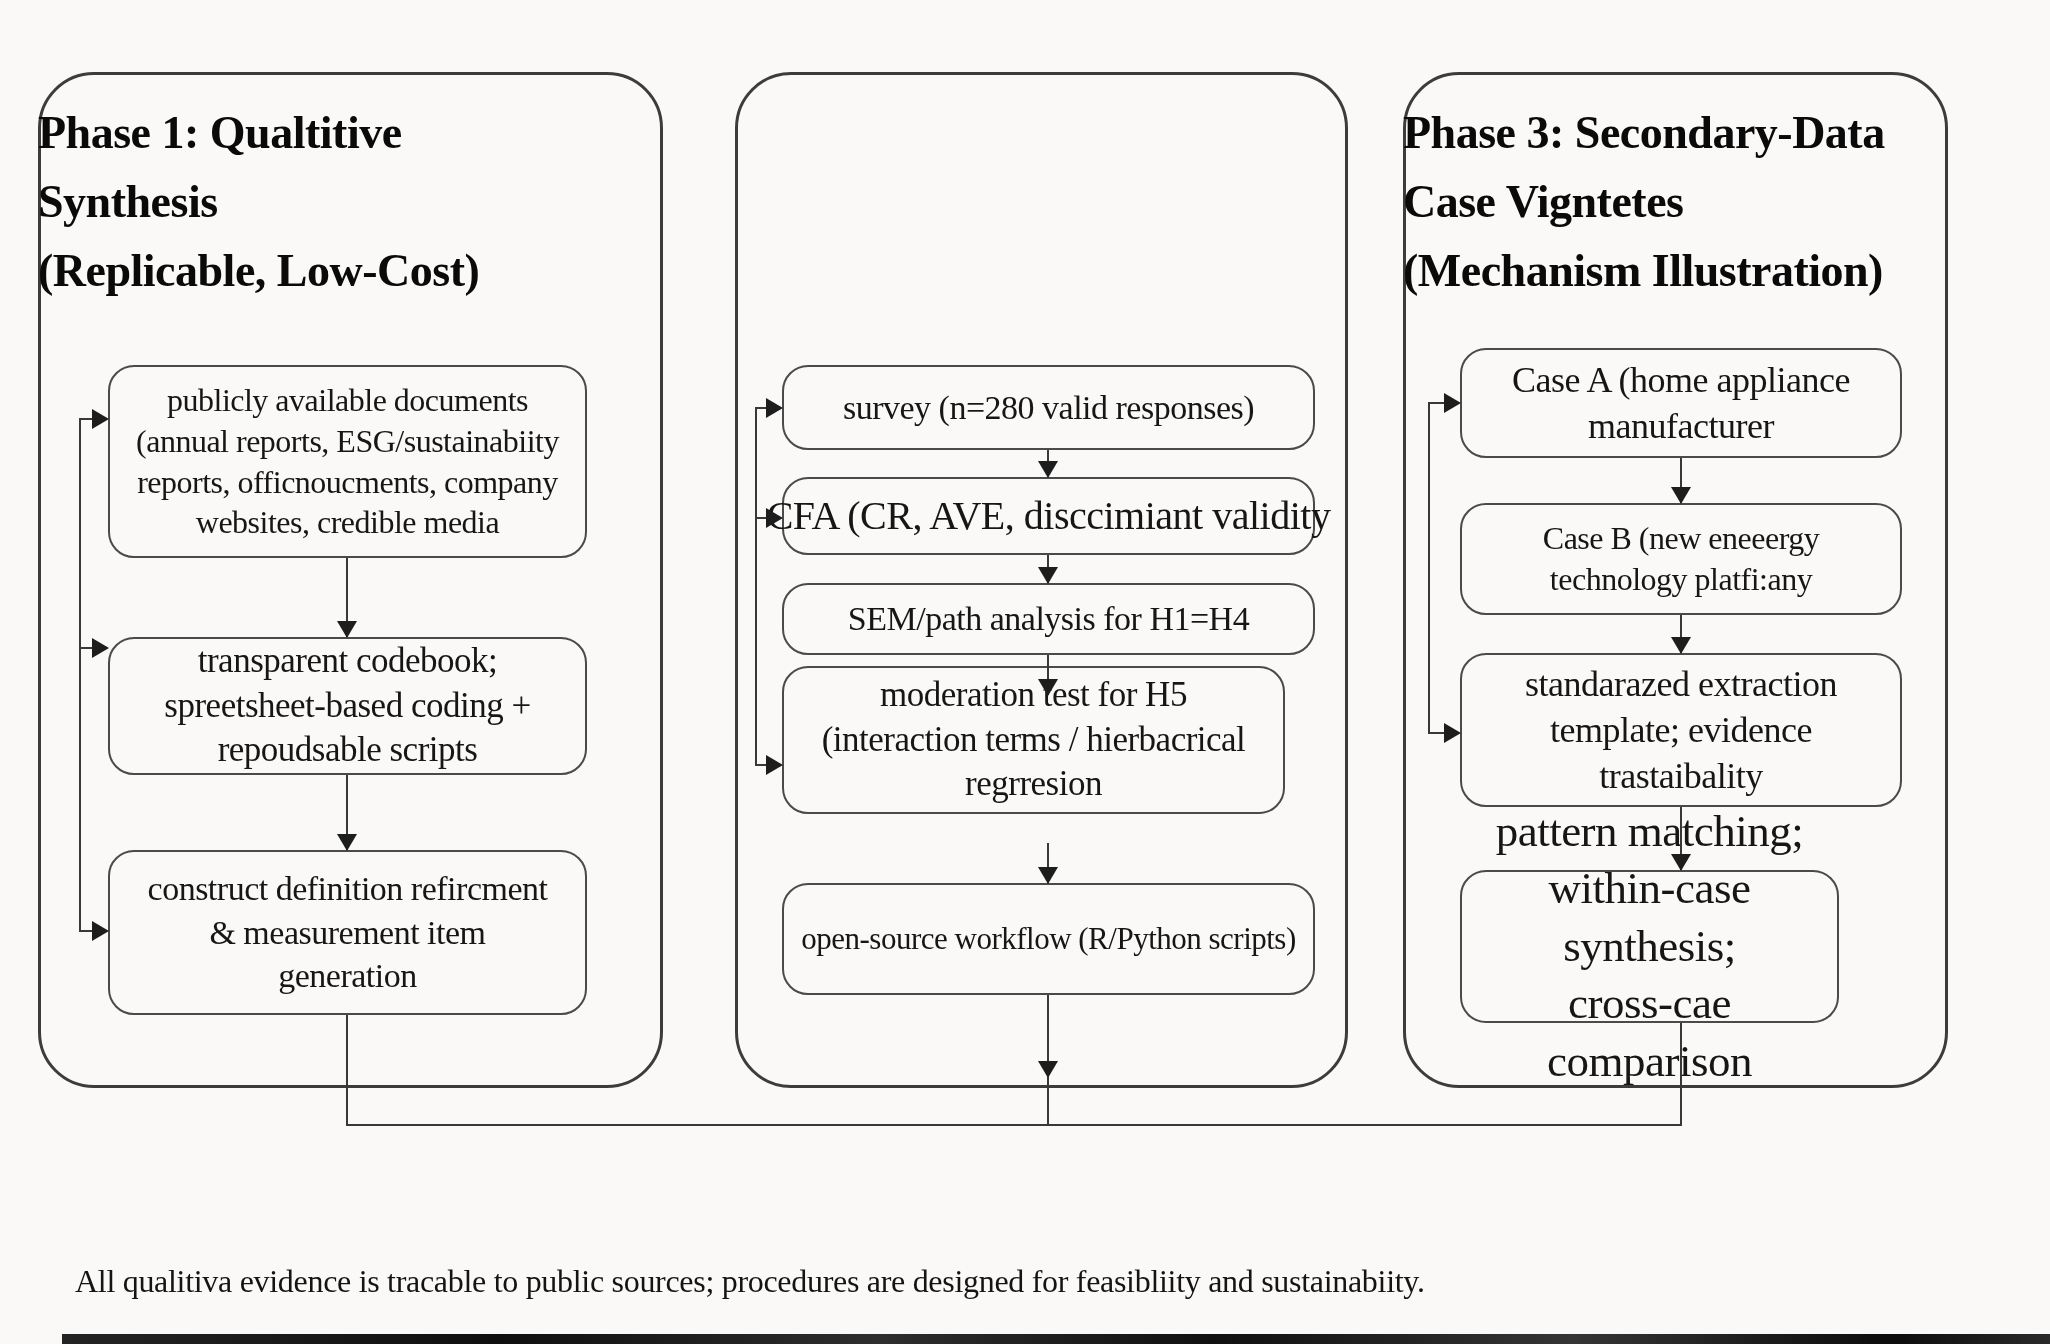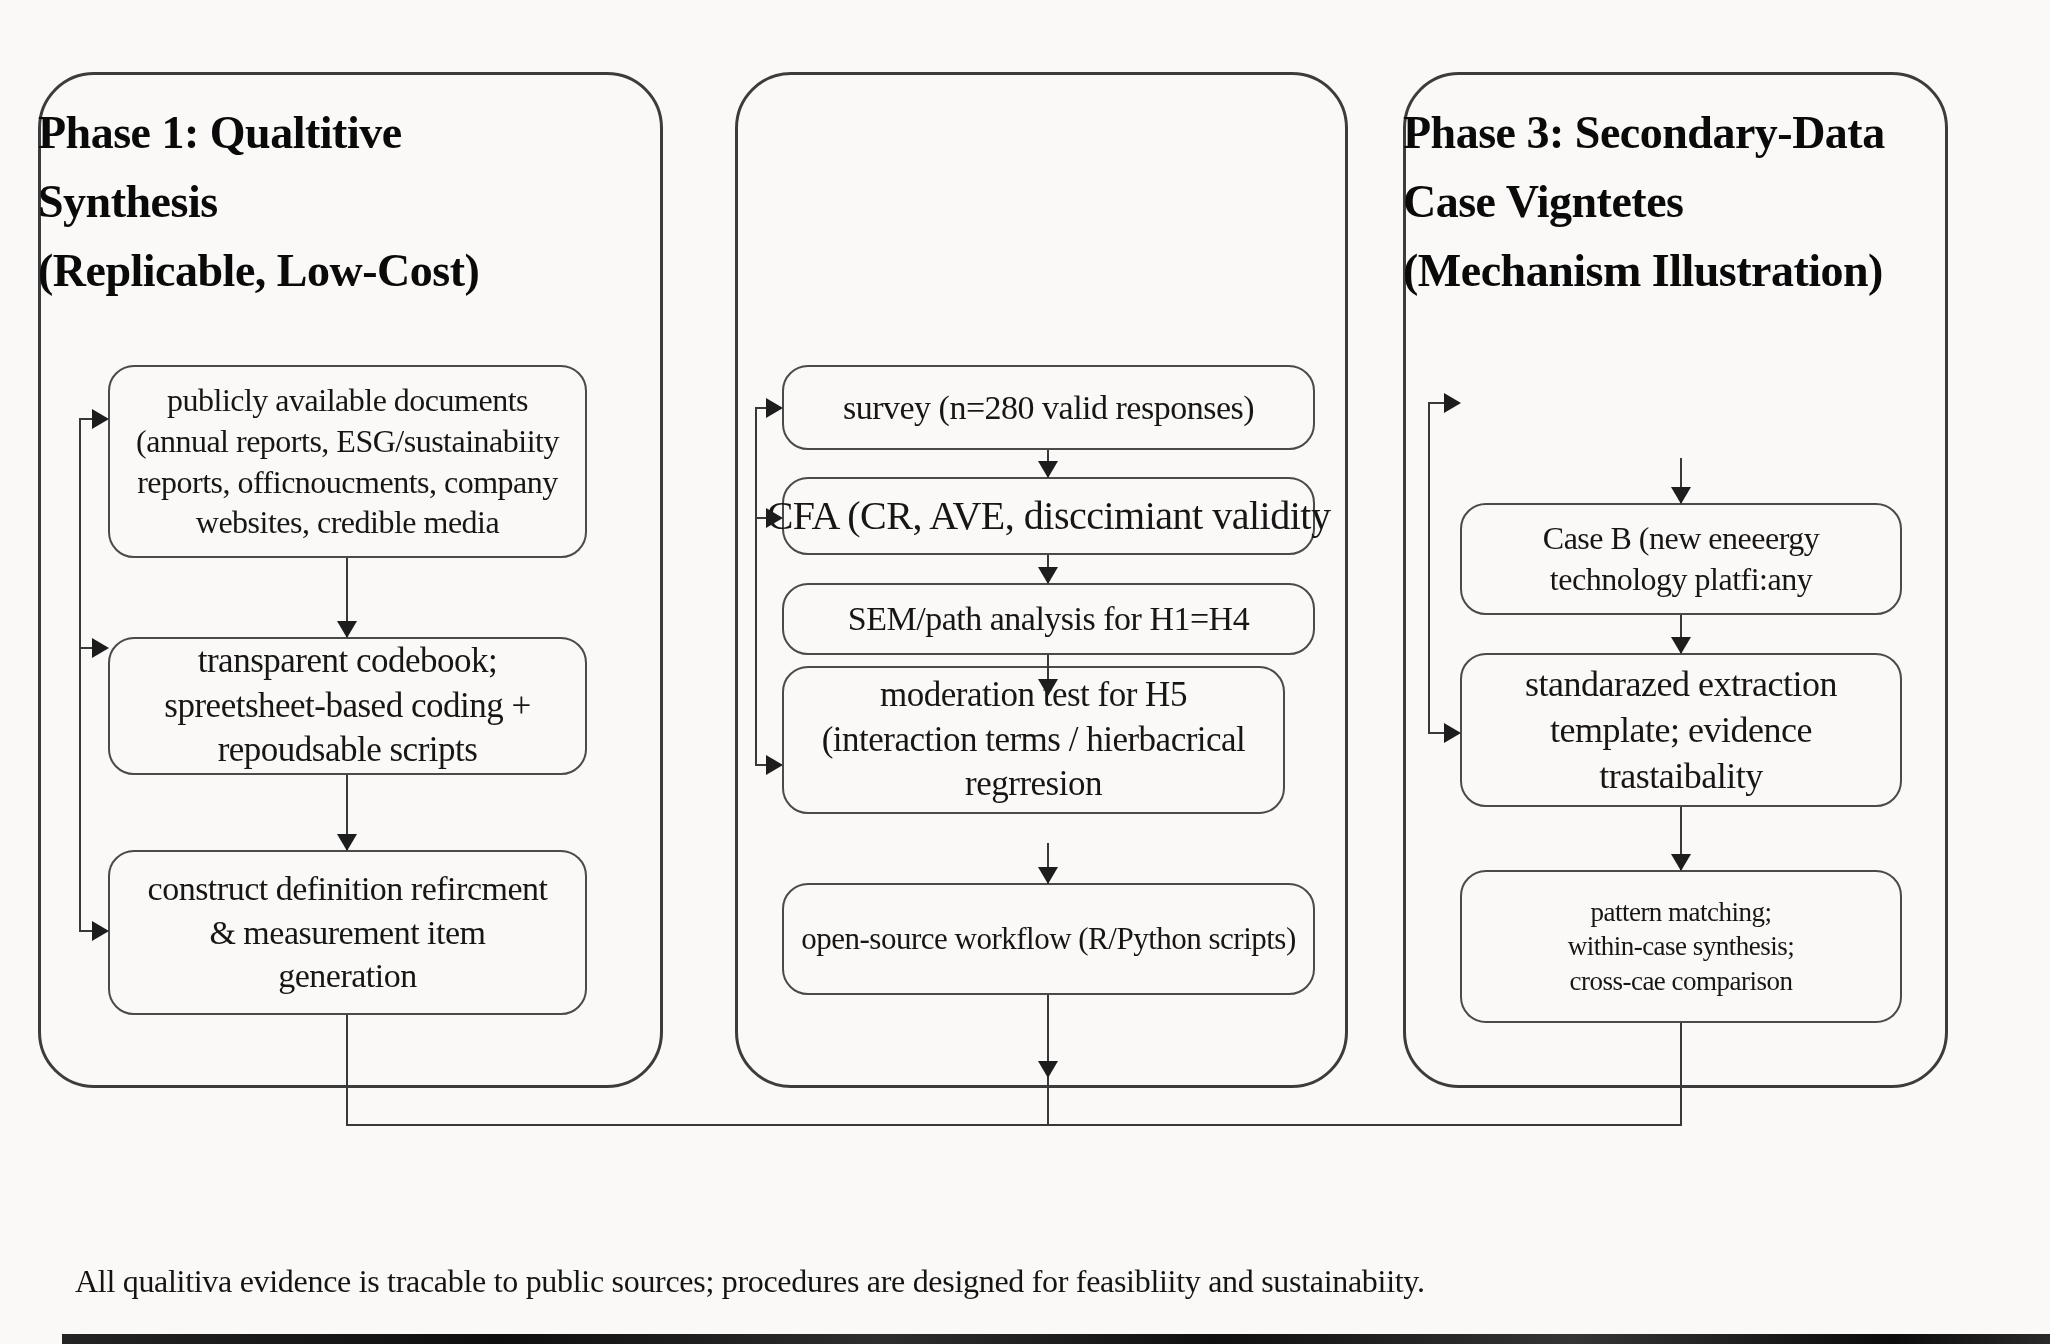--- a/index.html
+++ b/index.html
@@ -129,26 +129,28 @@
 generation</div>
 
   <div class="node" style="left:782px;top:365px;width:533px;height:85px;font-size:34px;white-space:nowrap">survey (n=280 valid responses)</div>
   <div class="node" style="left:782px;top:477px;width:533px;height:78px;font-size:40px;white-space:nowrap">CFA (CR, AVE, disccimiant validity</div>
   <div class="node" style="left:782px;top:583px;width:533px;height:72px;font-size:34px;white-space:nowrap">SEM/path analysis for H1=H4</div>
   <div class="node" style="left:782px;top:666px;width:503px;height:148px;font-size:35px">moderation test for H5
 (interaction terms / hierbacrical
 regrresion</div>
   <div class="node" style="left:782px;top:883px;width:533px;height:112px;font-size:31px;white-space:nowrap">open-source workflow (R/Python scripts)</div>
 
+  <div class="node" style="left:1460px;top:348px;width:442px;height:110px;font-size:36px">Case A (home appliance
+manufacturer</div>
   <div class="node" style="left:1460px;top:503px;width:442px;height:112px;font-size:32px">Case B (new eneeergy
 technology platfi:any</div>
   <div class="node" style="left:1460px;top:653px;width:442px;height:154px;font-size:36px">standarazed extraction
 template; evidence
 trastaibality</div>
-  <div class="node" style="left:1460px;top:870px;width:442px;height:153px;font-size:27px">pattern matching;
+  <div class="node" style="left:1460px;top:870px;width:379px;height:153px;font-size:45px">pattern matching;
 within-case synthesis;
 cross-cae comparison</div>
 
   <div class="varrow" style="left:346px;top:558px;height:79px"></div>
   <div class="varrow" style="left:346px;top:775px;height:75px"></div>
 
   <div class="varrow" style="left:1047px;top:450px;height:27px"></div>
   <div class="varrow" style="left:1047px;top:555px;height:28px"></div>
   <div class="varrow" style="left:1047px;top:655px;height:40px"></div>
   <div class="varrow" style="left:1047px;top:843px;height:40px"></div>

